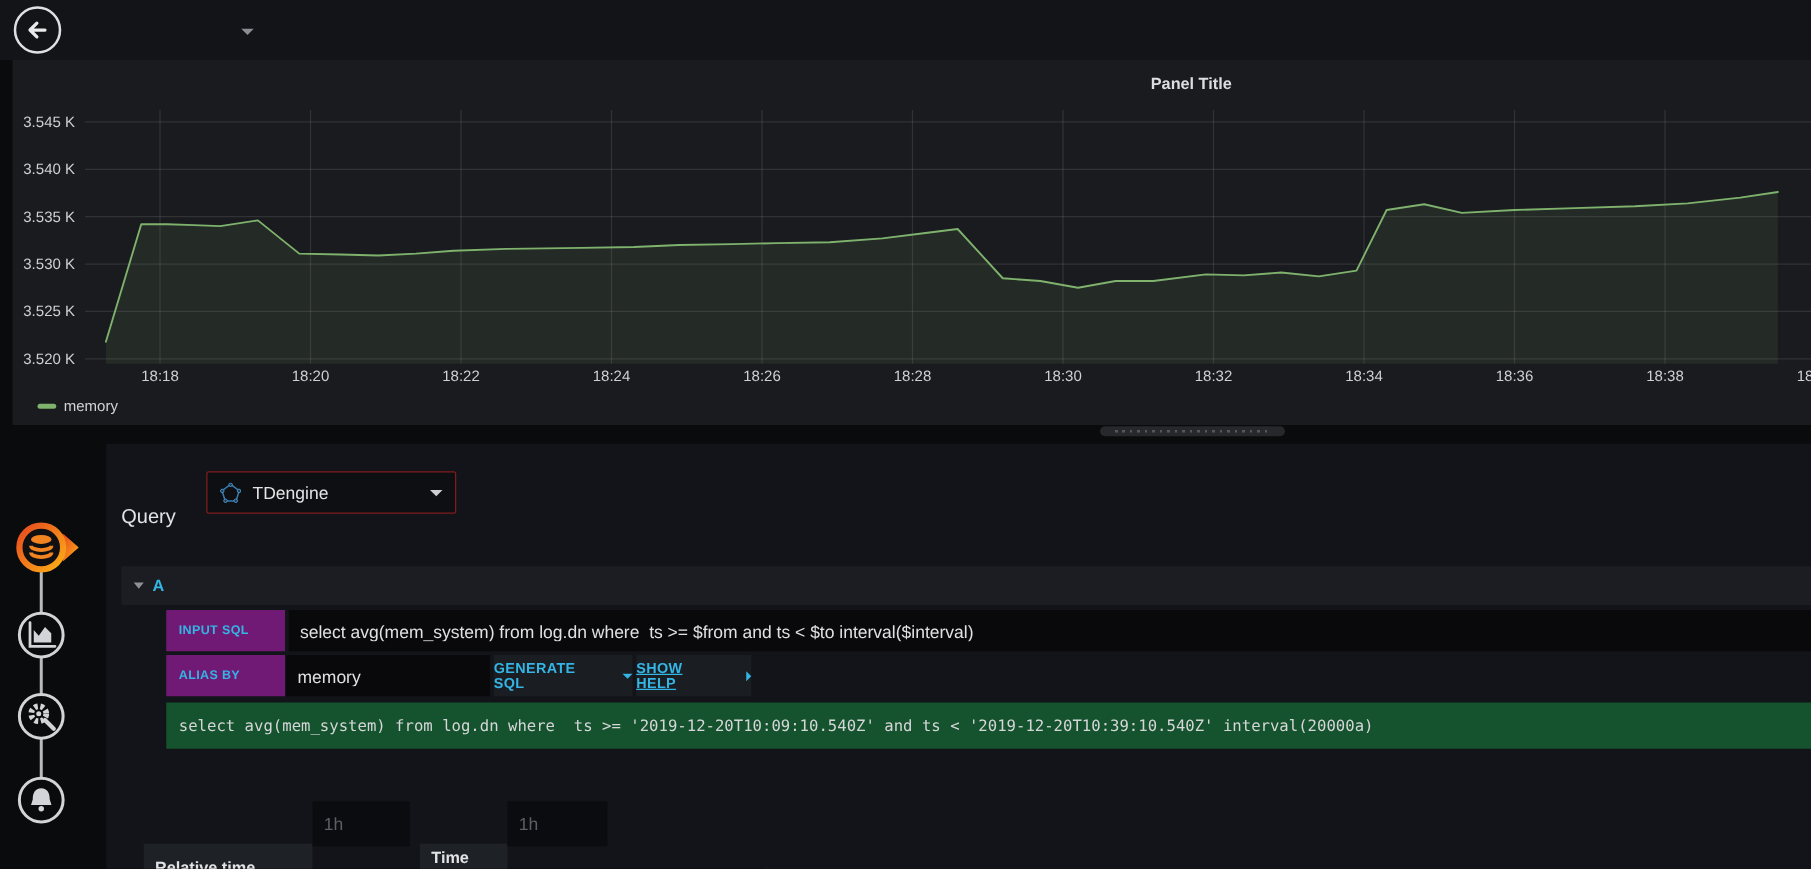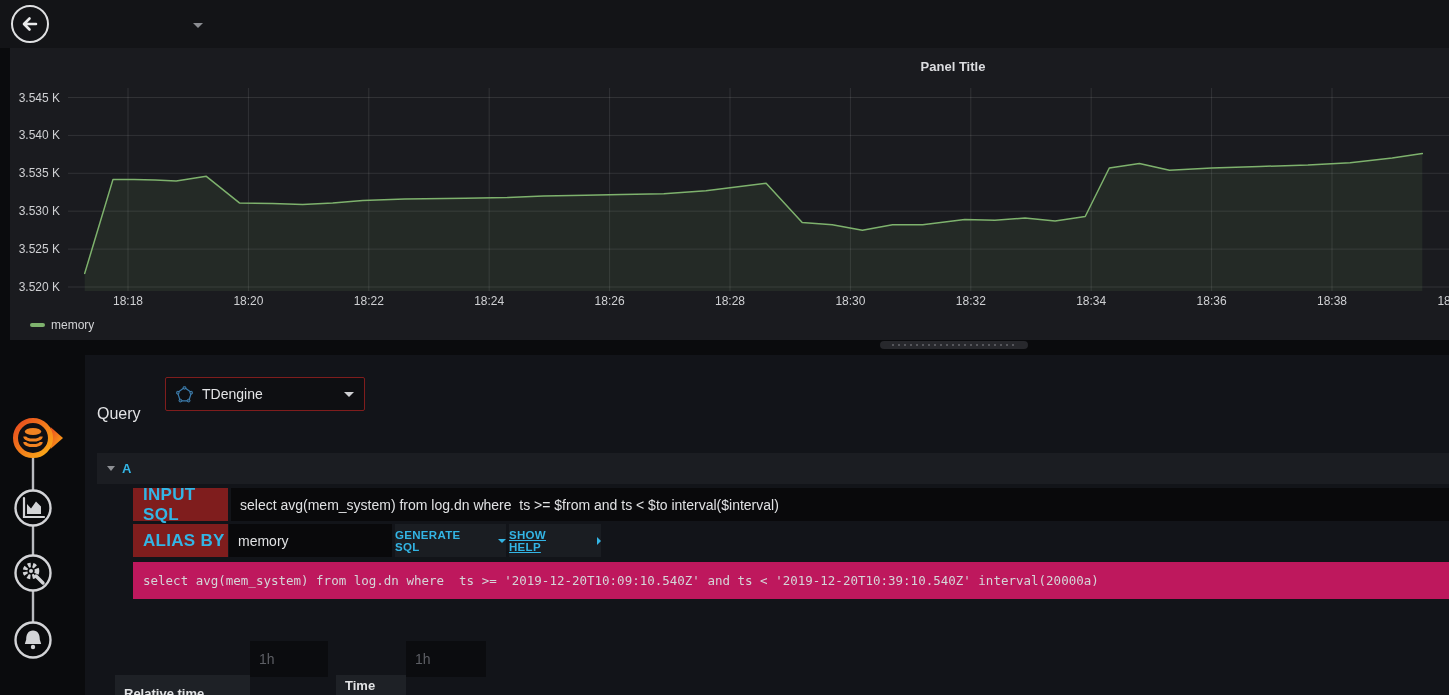--- a/index.html
+++ b/index.html
@@ -39,32 +39,32 @@
   .ds-picker{position:absolute;left:80px;top:22px;width:200px;height:34px;box-sizing:border-box;
     background:#0e0f12;border:1px solid #7f1d1d;border-radius:2px;display:flex;align-items:center;
     padding:0 10px;cursor:pointer;}
   .ds-name{font-size:14px;color:#e3e4e6;margin-left:9px;flex:1;}
   .ds-caret{border-top-color:#cfd0d3;}
   .ref-band{position:absolute;left:12px;top:98px;width:1352px;height:31px;background:#1b1d22;
     display:flex;align-items:center;padding-left:10px;box-sizing:border-box;cursor:pointer;}
   .ref-caret{margin-right:7px;border-left:4.5px solid transparent;border-right:4.5px solid transparent;
     border-top:5px solid #8e9095;}
   .ref-letter{font-size:13px;font-weight:bold;color:#33b5e5;}
-  .label-cell{position:absolute;background:#7f1d1d;color:#33b5e5;font-size:17px;font-weight:bold;
+  .label-cell{position:absolute;background:#701a75;color:#33b5e5;font-size:10px;font-weight:bold;
     display:flex;align-items:center;padding-left:10px;box-sizing:border-box;letter-spacing:.3px;}
   .q-input{position:absolute;background:#09090b;border:none;outline:none;color:#e0e1e3;
     font-size:14px;font-family:"Liberation Sans",sans-serif;padding:0 9px;box-sizing:border-box;}
   .q-input::placeholder{color:#5d5f65;}
   .btn-cell{position:absolute;background:#1a1d22;color:#33b5e5;font-size:11.5px;font-weight:bold;
     display:flex;align-items:center;justify-content:center;gap:18px;cursor:pointer;letter-spacing:.3px;}
   .caret-cyan-down{width:0;height:0;border-left:4px solid transparent;border-right:4px solid transparent;
     border-top:4.5px solid #33b5e5;}
   .caret-cyan-right{width:0;height:0;border-top:4px solid transparent;border-bottom:4px solid transparent;
     border-left:4.5px solid #33b5e5;}
-  .sql-row{position:absolute;left:48px;top:207px;width:1316px;height:37px;background:#be185d;
+  .sql-row{position:absolute;left:48px;top:207px;width:1316px;height:37px;background:#14532d;
     display:flex;align-items:center;}
   .sql-text{font-family:"DejaVu Sans Mono",monospace;font-size:12.5px;color:#d5d6d8;
     padding-left:10px;white-space:pre;}
   .opt-label{position:absolute;background:#1e2126;color:#e2e3e5;font-size:13px;font-weight:bold;
     display:flex;align-items:center;padding-left:9px;box-sizing:border-box;margin-top:34px;}
 </style>
 </head>
 <body>
 
 <div class="topbar">

